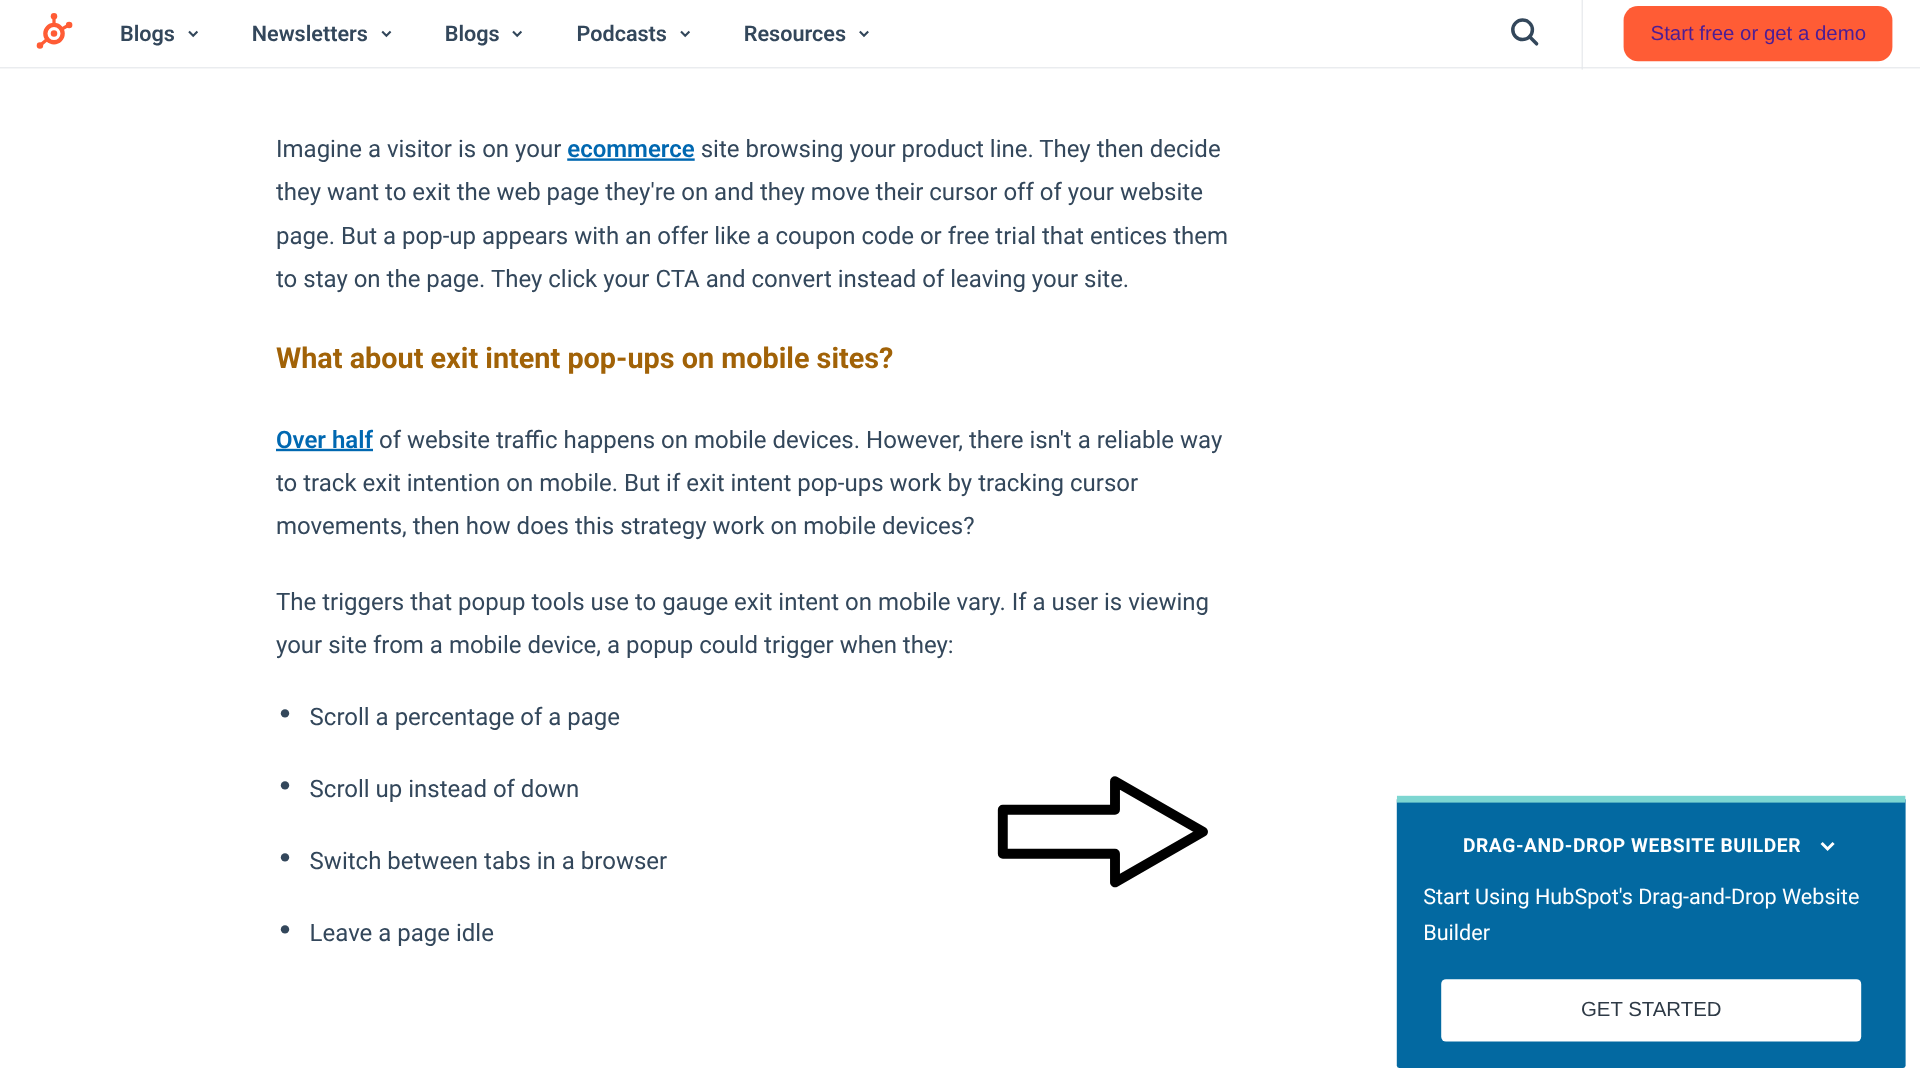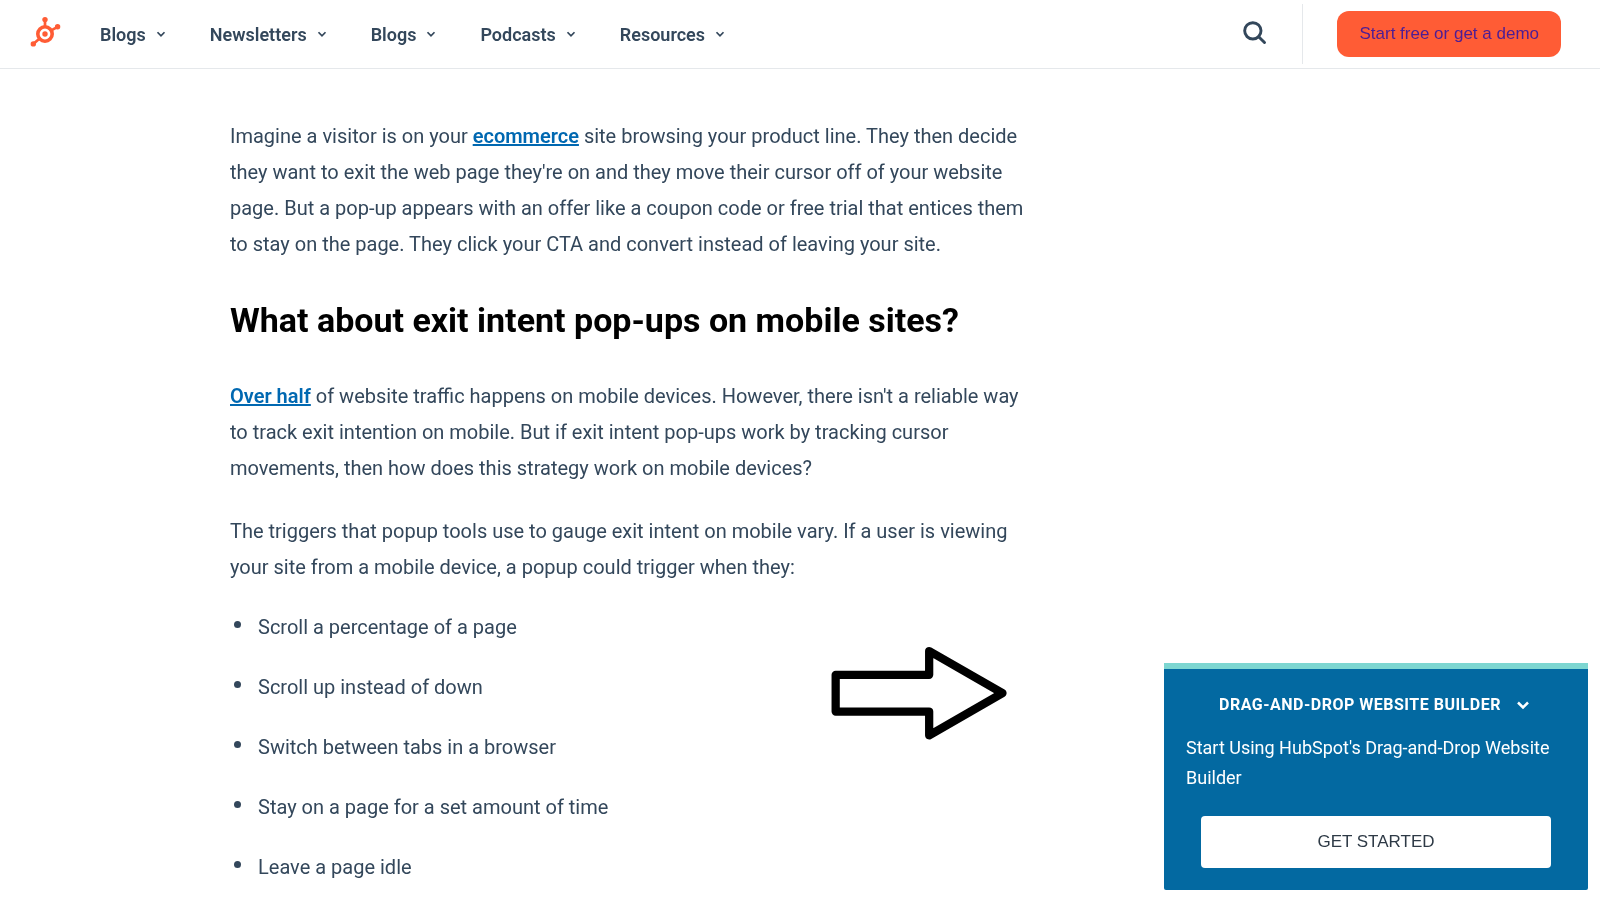--- a/index.html
+++ b/index.html
@@ -8,23 +8,23 @@
     width: 1600px;
     height: 898px;
     background: #fff;
     overflow: hidden;
     position: relative;
     color: #33475b;
   }
   .topnav {
     display: flex;
     align-items: center;
-    height: 69px;
+    height: 57px;
     border-bottom: 1px solid #e5e8eb;
-    padding: 0 39px 0 24px;
+    padding: 0 23px 0 24px;
     justify-content: space-between;
   }
   .logo {
     width: 42px;
     height: 42px;
     display: flex;
     align-items: center;
     justify-content: center;
     margin-right: 34px;
   }
@@ -76,23 +76,23 @@
     line-height: 1.8;
     color: #33475b;
   }
   .content p { margin-bottom: 24px; margin-top: 27px; }
   .content a {
     color: #0068b1;
     font-weight: 600;
     text-decoration: underline;
   }
   .content h2 {
-    font-size: 34px;
+    font-size: 24px;
     font-weight: 700;
-    color: #000000;
+    color: #a16207;
     margin: 28px 0 26px 0;
   }
   .content ul {
     list-style: none;
     padding-left: 28px;
   }
   .content ul li {
     position: relative;
     margin-bottom: 24px;
     font-size: 20px;
@@ -225,21 +225,20 @@
   </p>
   <h2>What about exit intent pop-ups on mobile sites?</h2>
   <p>
     <a href="#">Over half</a><span> of website traffic happens on mobile devices. However, there isn't a reliable way to track exit intention on mobile. But if exit intent pop-ups work by tracking cursor movements, then how does this strategy work on mobile devices?</span>
   </p>
   <p>The triggers that popup tools use to gauge exit intent on mobile vary. If a user is viewing your site from a mobile device, a popup could trigger when they:</p>
   <ul>
     <li>Scroll a percentage of a page</li>
     <li>Scroll up instead of down</li>
     <li>Switch between tabs in a browser</li>
-    <li>Stay on a page for a set amount of time</li>
     <li>Leave a page idle</li>
   </ul>
 </main>
 
 <svg class="arrow" width="200" height="120" viewBox="0 0 200 120">
   <path d="M 8 38 L 110 38 L 110 12 L 190 58 L 110 104 L 110 78 L 8 78 Z" fill="none" stroke="#000" stroke-width="9" stroke-linejoin="round"></path>
 </svg>
 
 <aside class="sticky-card">
   <div class="sticky-title-row">

